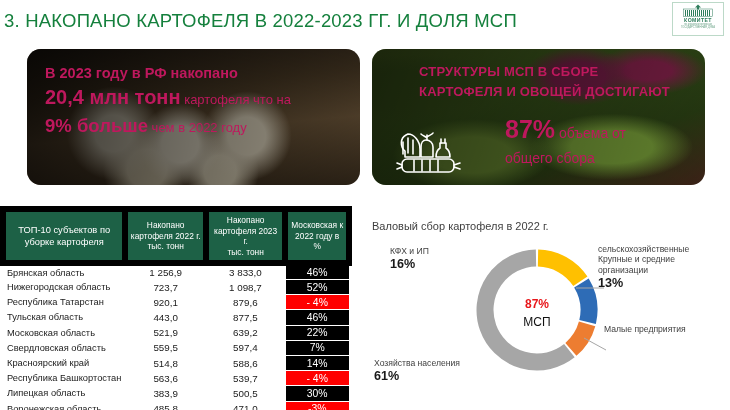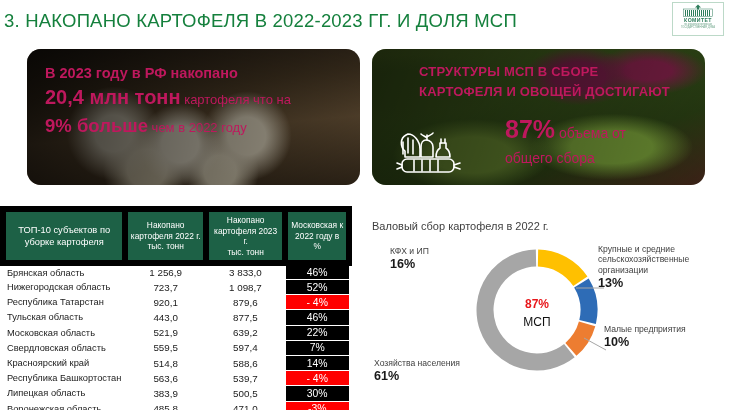--- a/index.html
+++ b/index.html
@@ -349,29 +349,28 @@
       <line class="leader" x1="204" y1="72" x2="232" y2="72"></line>
       <line class="leader" x1="212" y1="122" x2="234" y2="134"></line>
     </svg>
 
     <div class="lbl" id="lbl-kfh">
       <div class="t">КФХ и ИП</div>
       <div class="v">16%</div>
     </div>
 
     <div class="lbl" id="lbl-large">
+      <div class="t">сельскохозяйственные</div>
       <div class="t">Крупные и средние</div>
-      <div class="t">сельскохозяйственные</div>
       <div class="t">организации</div>
       <div class="v">13%</div>
     </div>
 
     <div class="lbl" id="lbl-small">
       <div class="t">Малые предприятия</div>
-      <div class="v">10%</div>
     </div>
 
     <div class="lbl" id="lbl-house">
       <div class="t">Хозяйства населения</div>
       <div class="v">61%</div>
     </div>
   </div>
 
 </div>
 

